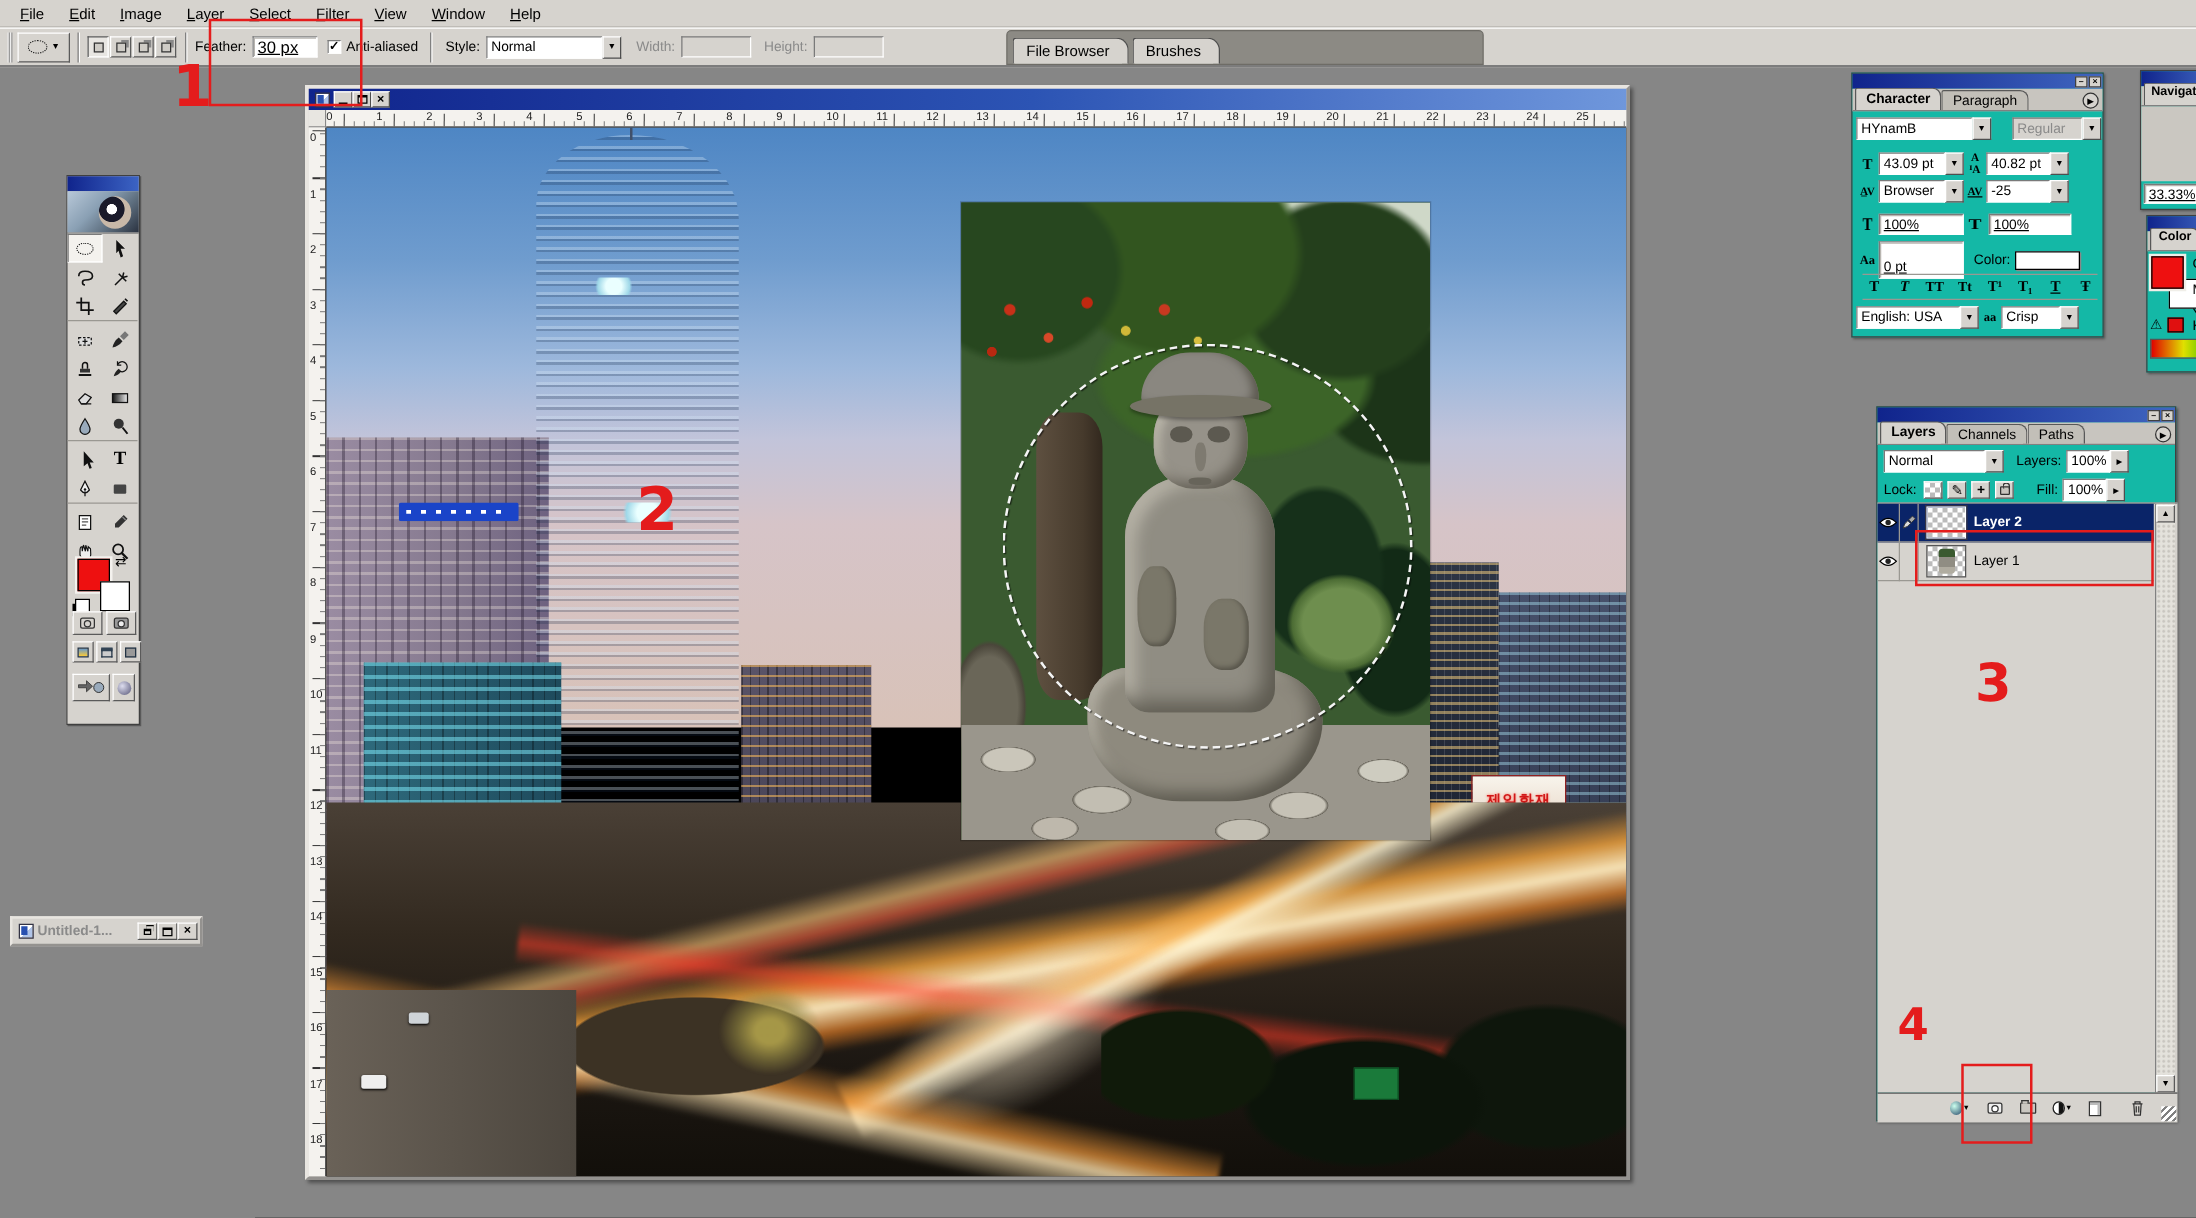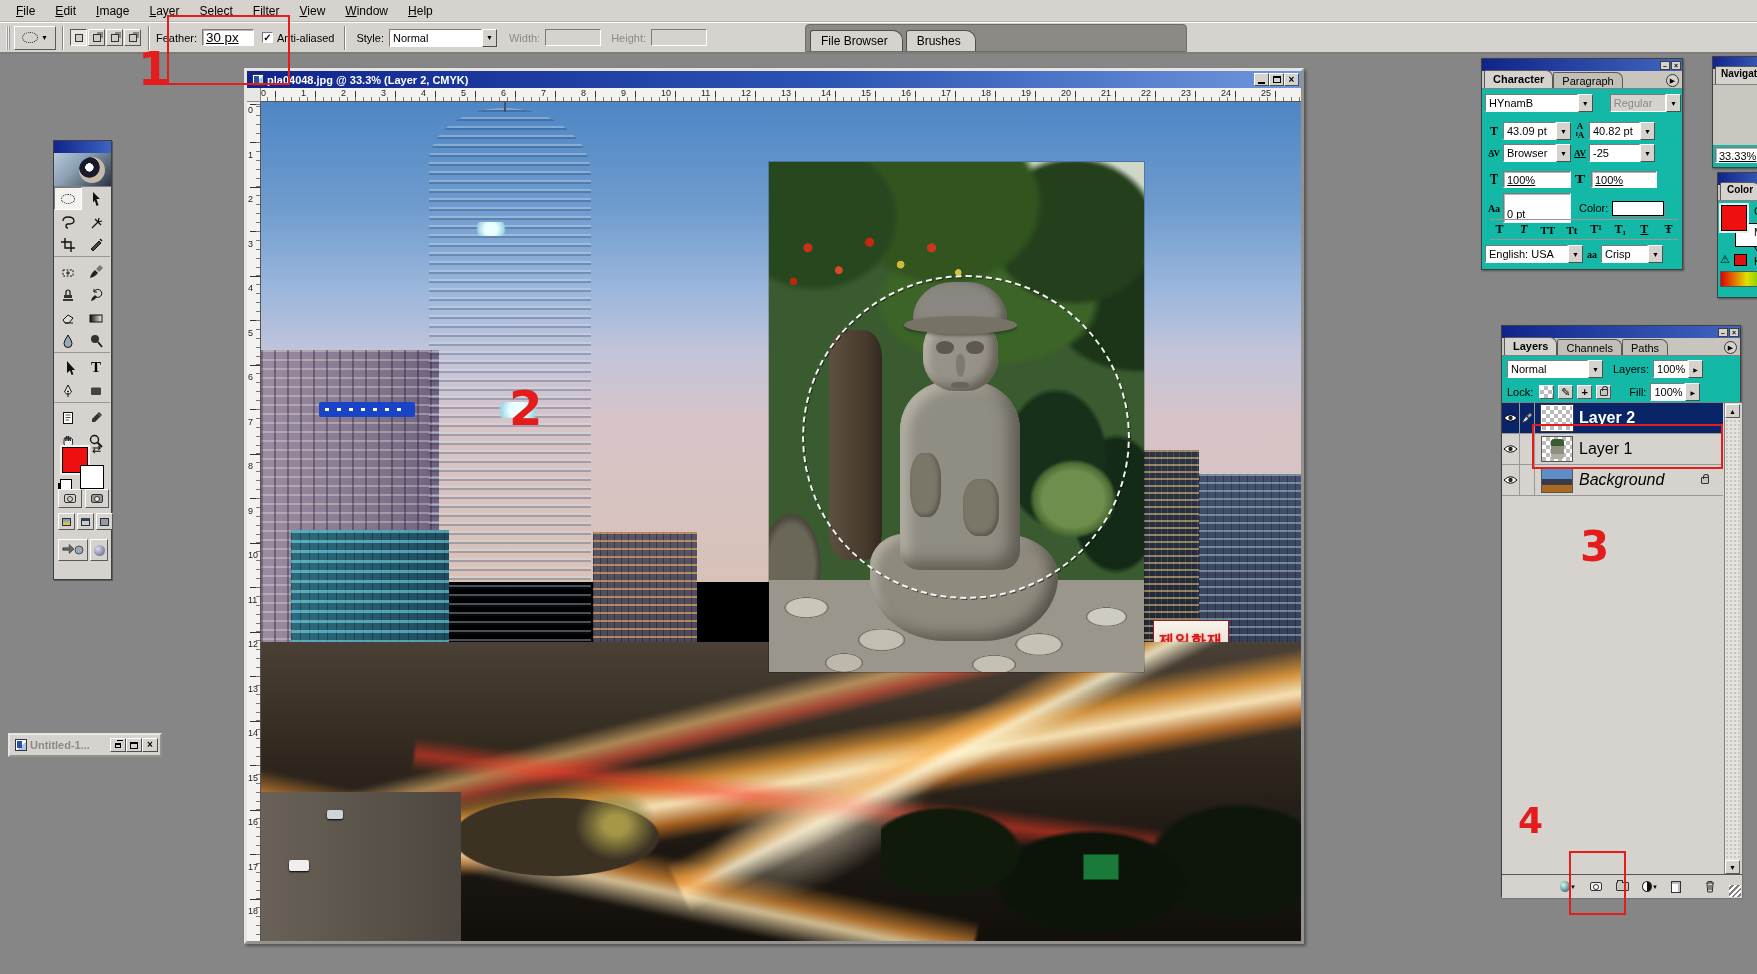--- a/index.html
+++ b/index.html
@@ -107,23 +107,23 @@
     repeating-linear-gradient(90deg,rgba(0,0,0,.35) 0 1px,transparent 1px 7px);}
   #bldg-r1{left:846px;top:348px;width:92px;height:244px;background:linear-gradient(180deg,#2c3444,#1c2230);}
   #bldg-r1::before{content:"";position:absolute;inset:0;background:
     repeating-linear-gradient(180deg,rgba(255,214,130,.5) 0 2px,transparent 2px 7px),
     repeating-linear-gradient(90deg,rgba(255,255,255,.12) 0 1px,transparent 1px 6px);}
   #bldg-r2{left:938px;top:372px;width:102px;height:226px;background:linear-gradient(180deg,#46506a,#323a50);}
   #bldg-r2::before{content:"";position:absolute;inset:0;background:
     repeating-linear-gradient(180deg,rgba(180,240,255,.4) 0 2px,transparent 2px 8px),
     repeating-linear-gradient(90deg,rgba(0,0,0,.3) 0 1px,transparent 1px 8px);}
   #crane{left:758px;top:390px;width:84px;height:72px;border-left:2px solid #3a3a42;border-top:2px solid #3a3a42;}
-  #sign-red{left:892px;top:518px;width:76px;height:40px;background:linear-gradient(180deg,#f8f4ec,#e8d8c8);
+  #sign-red{left:916px;top:518px;width:76px;height:40px;background:linear-gradient(180deg,#f8f4ec,#e8d8c8);
     border:1px solid #902020;display:flex;align-items:center;justify-content:center;
-    color:#d01818;font-weight:bold;font-size:15px;letter-spacing:1px;text-shadow:0 0 2px #ff6050;}
+    color:#d01818;font-weight:bold;font-size:12px;letter-spacing:1px;text-shadow:0 0 2px #ff6050;}
   .neon{position:absolute;}
   #streets{left:0;top:540px;width:1040px;height:300px;background:linear-gradient(180deg,#4a4036 0%,#32291f 35%,#1c1712 70%,#120f0a 100%);overflow:hidden;}
   .trail{position:absolute;filter:blur(1.5px);}
   #trees-br{left:620px;top:100px;width:420px;height:200px;background:
     radial-gradient(ellipse 120px 70px at 15% 55%,#101a0a 0 60%,transparent 65%),
     radial-gradient(ellipse 150px 80px at 50% 70%,#0c140a 0 60%,transparent 66%),
     radial-gradient(ellipse 140px 90px at 85% 60%,#0e160c 0 60%,transparent 66%);}
   #median{left:150px;top:140px;width:290px;height:110px;background:radial-gradient(ellipse 50% 50% at 50% 50%,#3c3224 0 70%,transparent 72%);}
   #bush-y{left:290px;top:128px;width:130px;height:110px;background:
     radial-gradient(ellipse 45% 45% at 50% 50%,#c0b050cc 0 20%,#8a803ea0 45%,transparent 70%);filter:blur(1px);}
@@ -196,21 +196,21 @@
   .ch-row{position:absolute;display:flex;align-items:center;}
   .tstyle-btn{width:19px;height:17px;display:flex;align-items:center;justify-content:center;
     font-family:"Liberation Serif",serif;font-weight:bold;font-size:12px;}
   
   .lk-btn{width:15px;height:14px;margin-right:4px;}
   .checker{background-image:conic-gradient(#bbb 0 25%,#fff 0 50%,#bbb 0 75%,#fff 0);background-size:8px 8px;}
   .layer-row{position:absolute;left:0;width:221px;height:31px;display:flex;align-items:center;border-bottom:1px solid #9a9892;}
   .eye-cell{width:18px;height:31px;border-right:1px solid #9a9892;display:flex;align-items:center;justify-content:center;}
   .link-cell{width:15px;height:31px;border-right:1px solid #9a9892;display:flex;align-items:center;justify-content:center;}
   .thumb{width:32px;height:26px;margin:0 6px;border:1px solid #555;}
-  .lname{font-size:16px;}
+  .lname{font-size:11px;}
   .locky{width:8px;height:7px;border:1px solid #333;border-radius:1px;position:relative;background:#c8c5bf;}
   .locky::before{content:"";position:absolute;left:1px;top:-4px;width:4px;height:4px;border:1px solid #333;border-bottom:none;border-radius:3px 3px 0 0;}
   .lp-icon{width:16px;height:14px;display:flex;align-items:center;justify-content:center;}
   .scroll-col{position:absolute;right:2px;width:16px;background:#e4e2dc;border-left:1px solid #808080;
     background-image:radial-gradient(#c8c5bf 1px,transparent 1.2px);background-size:4px 4px;}
   .scroll-btn{position:absolute;width:15px;height:14px;font-size:7px;}
   .grip2{position:absolute;right:1px;bottom:1px;width:12px;height:12px;
     background:repeating-linear-gradient(135deg,#fff 0 2px,#808080 2px 4px);}
   svg{display:block;}
 </style>
@@ -440,21 +440,20 @@
       </div>
     <div class="mini-btn" style="width:18px;height:22px">
         <span style="width:11px;height:11px;border-radius:50%;background:radial-gradient(circle at 35% 35%,#dde,#557)"></span>
       </div>
   </div>
 </div>
 
 <div id="docwin" class="abs">
   <div id="doc-titlebar" class="titlebar">
     <span class="doc-icon"></span>
-    <span style="flex:1">pla04048.jpg @ 33.3% (Layer 2, CMYK)</span>
     <span class="wbtn">
         <span class="glyph-min"></span>
       </span>
     <span class="wbtn">
         <span class="glyph-max"></span>
       </span>
     <span class="wbtn">×</span>
   </div>
   <div id="ruler-corner" class="abs"></div>
   <div id="hruler" class="abs">
@@ -770,32 +769,20 @@
             <circle cx="8" cy="5" r="2.3" fill="#222"></circle>
           </svg>
         </span>
       <span class="link-cell"></span>
       <span class="thumb checker" style="position:relative">
         <i style="position:absolute;left:9px;top:2px;width:13px;height:20px;background:linear-gradient(180deg,#3a5a30 35%,#908d83 35% 75%,#b0aca0 75%);border-radius:3px"></i>
       </span>
       <span class="lname">Layer 1</span>
     </div>
 
-    <div class="layer-row" style="top:62px">
-      <span class="eye-cell">
-          <svg width="15" height="10" viewBox="0 0 16 10">
-            <path d="M1 5 Q8 -2 15 5 Q8 12 1 5 Z" fill="#fff" stroke="#000"></path>
-            <circle cx="8" cy="5" r="2.3" fill="#222"></circle>
-          </svg>
-        </span>
-      <span class="link-cell"></span>
-      <span class="thumb" style="background:linear-gradient(180deg,#5e8ec8 0 45%,#3a3a4a 45% 70%,#aa6a20 70%)"></span>
-      <span class="lname" style="font-style:italic">Background</span>
-      <span class="locky" style="margin-left:auto;margin-right:14px"></span>
-    </div>
     <div class="scroll-col" style="top:0;height:472px">
       <span class="scroll-btn tbtn" style="top:1px;right:0">▲</span>
       <span class="scroll-btn tbtn" style="bottom:1px;right:0">▼</span>
     </div>
   </div>
 
   <div class="abs anno-rect" style="left:30px;top:98px;width:191px;height:45px"></div>
 
   <div class="abs" style="left:0;top:548px;width:240px;height:24px;border-top:1px solid #555;background:#d6d3ce;display:flex;align-items:center">
     <span class="lp-icon" style="margin-left:58px">

